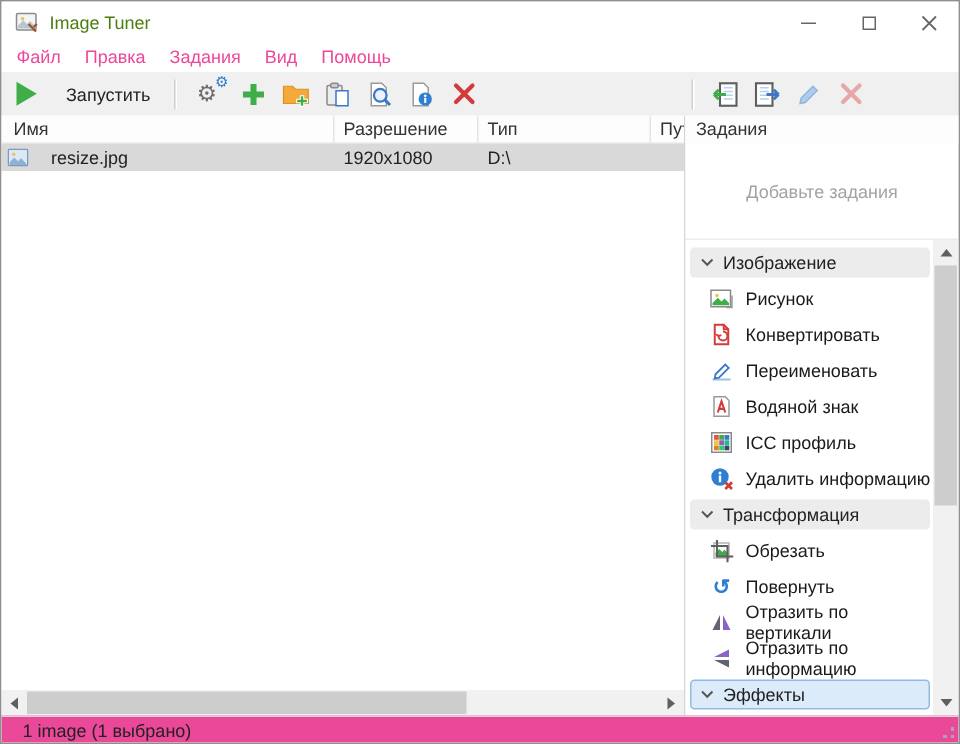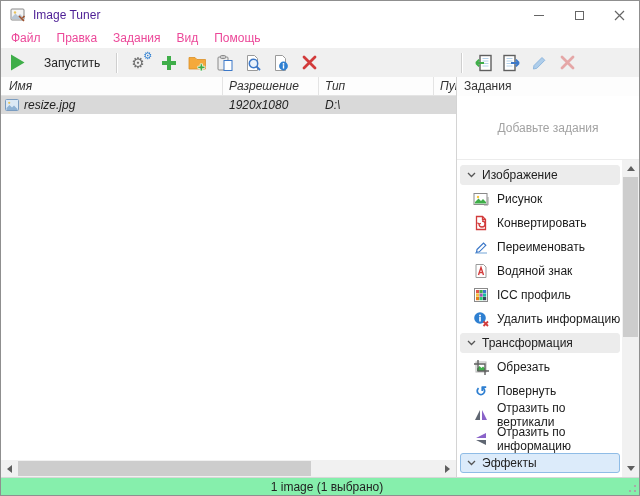--- a/index.html
+++ b/index.html
@@ -3,21 +3,21 @@
 <meta charset="utf-8">
 <style>
   * { margin:0; padding:0; box-sizing:border-box; }
   html,body { background:#555; }
   body { font-family:"Liberation Sans", sans-serif; font-size:12px; color:#222; }
   .window { width:640px; height:496px; background:#fff; border:1px solid #8f8f8f; display:flex; flex-direction:column; overflow:hidden; position:relative; }
 
   
   .titlebar { height:28px; background:#fff; display:flex; align-items:center; flex:0 0 28px; }
   .app-icon { width:16px; height:16px; margin-left:9px; flex:0 0 16px; }
-  .title-text { margin-left:7px; color:#4c1d95; font-size:12px; }
+  .title-text { margin-left:7px; color:#4d7c0f; font-size:12px; }
   .win-controls { margin-left:auto; display:flex; height:100%; }
   .win-btn { width:40px; height:100%; display:flex; align-items:center; justify-content:center; color:#444; }
   .glyph-min { width:10px; height:1px; background:#666; }
   .glyph-max { width:9px; height:9px; border:1px solid #666; }
 
   
   .menubar { height:19px; flex:0 0 19px; background:#fff; display:flex; align-items:center; padding-left:2px; }
   .menu-item { padding:0 8px; line-height:19px; color:#ec4899; cursor:default; }
 
   
@@ -28,30 +28,30 @@
   .tb-btn { width:28px; height:26px; display:flex; align-items:center; justify-content:center; position:relative; }
   .tb-right { position:absolute; left:460px; top:0; height:100%; display:flex; align-items:center; }
   .gear-wrap { position:relative; width:20px; height:18px; }
   .gear-big { position:absolute; left:0; top:1px; font-size:15px; line-height:15px; color:#6e6e6e; }
   .gear-small { position:absolute; right:-1px; top:-3px; font-size:10px; line-height:10px; color:#2e7fd1; }
 
   
   .main { flex:1; display:flex; min-height:0; }
 
   
-  .filelist { width:456px; flex:0 0 456px; border-right:1px solid #d4d4d4; display:flex; flex-direction:column; background:#fff;font-style:italic; }
+  .filelist { width:456px; flex:0 0 456px; border-right:1px solid #d4d4d4; display:flex; flex-direction:column; background:#fff; }
   .fl-header { height:19px; flex:0 0 19px; display:flex; background:#fdfdfd; border-bottom:1px solid #e4e4e4; color:#333; }
   .fl-h-cell { padding:2px 0 0 6px; border-right:1px solid #e4e4e4; overflow:hidden; white-space:nowrap; }
   .col-name { width:222px; flex:0 0 222px; padding-left:8px; }
   .col-res  { width:96px;  flex:0 0 96px; }
   .col-type { width:115px; flex:0 0 115px; }
   .col-path { flex:1; border-right:none; }
   .fl-row { height:18px; flex:0 0 18px; display:flex; align-items:center; background:#d9d9d9; }
   .fl-cell { padding-left:6px; overflow:hidden; white-space:nowrap; }
-  .fl-cell.col-name { display:flex; align-items:center; gap:5px; padding-left:4px; }
+  .fl-cell.col-name { display:flex; align-items:center; gap:15px; padding-left:4px; }
   .fl-filler { flex:1; background:#fff; }
   .hscroll { height:17px; flex:0 0 17px; background:#f1f1f1; display:flex; align-items:stretch; }
   .hs-arrow { width:17px; flex:0 0 17px; display:flex; align-items:center; justify-content:center; }
   .hs-track { flex:1; position:relative; }
   .hs-thumb { position:absolute; left:0; top:1px; bottom:1px; width:293px; background:#cdcdcd; }
   .arr { width:0; height:0; border-style:solid; }
   .arr-left  { border-width:4px 5px 4px 0; border-color:transparent #5f5f5f transparent transparent; }
   .arr-right { border-width:4px 0 4px 5px; border-color:transparent transparent transparent #5f5f5f; }
   .arr-up    { border-width:0 4px 5px 4px; border-color:transparent transparent #5f5f5f transparent; }
   .arr-down  { border-width:5px 4px 0 4px; border-color:#5f5f5f transparent transparent transparent; }
@@ -65,21 +65,21 @@
   .section-pill { height:20px; margin:2px 2px 2px 3px; background:#ececec; border:1px solid #ececec; border-radius:3px; display:flex; align-items:center; gap:6px; padding-left:6px; color:#222; }
   .section-pill.selected { background:#dcebfa; border-color:#8fbce6; }
   .task-item { height:24px; display:flex; align-items:center; gap:8px; padding-left:16px; color:#1a1a1a; }
   .tico { width:16px; height:16px; flex:0 0 16px; display:flex; align-items:center; justify-content:center; }
   .vscroll { position:absolute; right:0; top:0; bottom:0; width:17px; background:#f1f1f1; display:flex; flex-direction:column; }
   .vs-arrow { height:17px; flex:0 0 17px; display:flex; align-items:center; justify-content:center; }
   .vs-track { flex:1; position:relative; }
   .vs-thumb { position:absolute; top:0; left:1px; right:1px; height:160px; background:#cdcdcd; }
 
   
-  .statusbar { height:18px; flex:0 0 18px; background:#86efac; border-top:1px solid #d7d7d7; display:flex; align-items:center; padding-left:14px; color:#222; position:relative;justify-content:center; }
+  .statusbar { height:18px; flex:0 0 18px; background:#ec4899; border-top:1px solid #d7d7d7; display:flex; align-items:center; padding-left:14px; color:#222; position:relative; }
   .grip { position:absolute; right:2px; bottom:2px; width:12px; height:12px;
           background:
             radial-gradient(circle at 10px 10px, #a8a8a8 1.2px, transparent 1.3px),
             radial-gradient(circle at 10px 5px,  #a8a8a8 1.2px, transparent 1.3px),
             radial-gradient(circle at 5px 10px,  #a8a8a8 1.2px, transparent 1.3px); }
 
   .rot-glyph { font-size:14px; font-weight:bold; color:#2e7fd1; line-height:14px; }
 </style>
 </head>
 <body>

